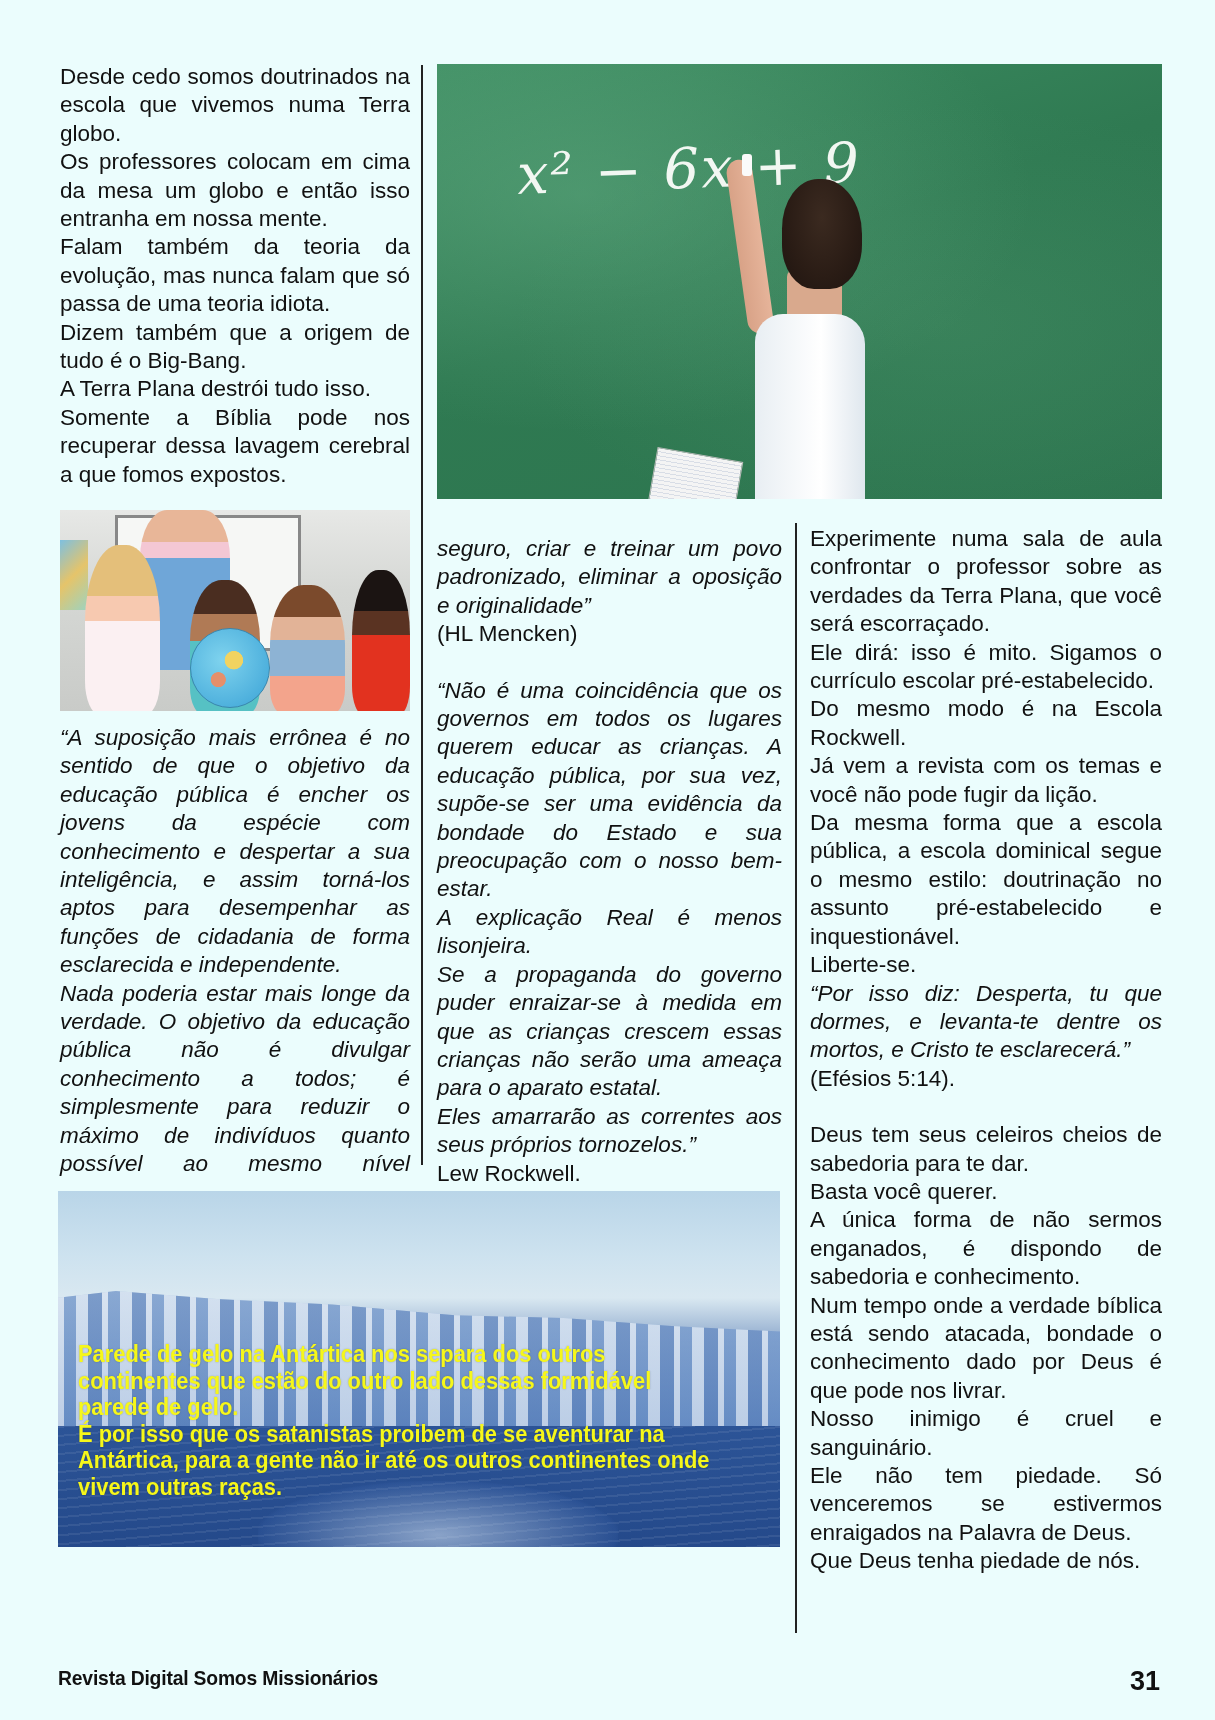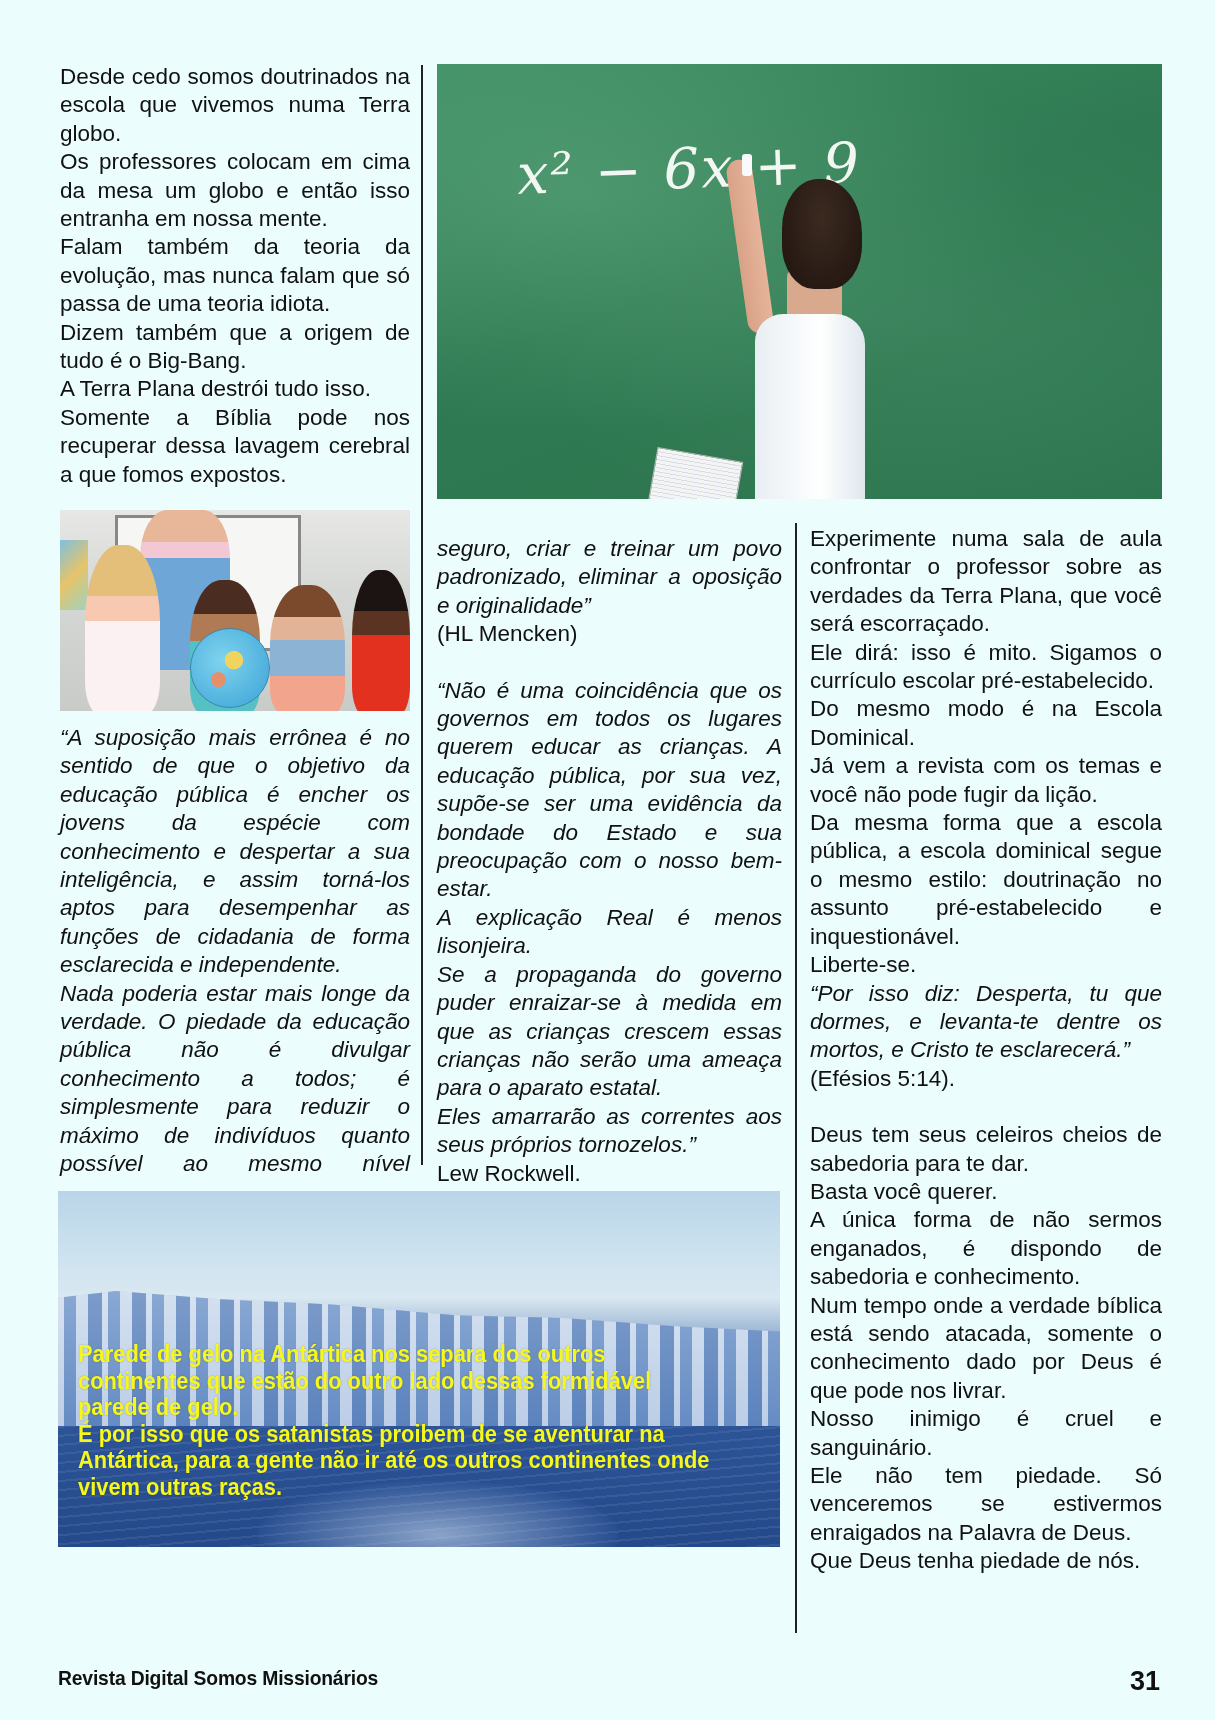--- a/index.html
+++ b/index.html
@@ -157,50 +157,50 @@
   <div id="adult" class="kid"></div>
   <div id="kid1" class="kid"></div>
   <div id="kid2" class="kid"></div>
   <div id="kid3" class="kid"></div>
   <div id="kid4" class="kid"></div>
   <div id="globe"></div>
 </div>
 
 <div id="col1-bottom" class="col it" style="font-style:italic;">
   <p>“A suposição mais errônea é no sentido de que o objetivo da educação pública é encher os jovens da espécie com conhecimento e despertar a sua inteligência, e assim torná-los aptos para desempenhar as funções de cidadania de forma esclarecida e independente.</p>
-  <p style="text-align-last: justify;">Nada poderia estar mais longe da verdade. O piedade da educação pública não é divulgar conhecimento a todos; é simplesmente para reduzir o máximo de indivíduos quanto possível ao mesmo nível</p>
+  <p style="text-align-last: justify;">Nada poderia estar mais longe da verdade. O objetivo da educação pública não é divulgar conhecimento a todos; é simplesmente para reduzir o máximo de indivíduos quanto possível ao mesmo nível</p>
 </div>
 
 <div id="col2" class="col">
   <p class="it">seguro, criar e treinar um povo padronizado, eliminar a oposição e originalidade”</p>
   <p>(HL Mencken)</p>
   <div class="gap"></div>
   <p class="it">“Não é uma coincidência que os governos em todos os lugares querem educar as crianças. A educação pública, por sua vez, supõe-se ser uma evidência da bondade do Estado e sua preocupação com o nosso bem-estar.</p>
   <p class="it">A explicação Real é menos lisonjeira.</p>
   <p class="it">Se a propaganda do governo puder enraizar-se à medida em que as crianças crescem essas crianças não serão uma ameaça para o aparato estatal.</p>
   <p class="it">Eles amarrarão as correntes aos seus próprios tornozelos.”</p>
   <p>Lew Rockwell.</p>
 </div>
 
 <div class="divider" style="left:795px; top:523px; height:1110px;"></div>
 
 <div id="col3" class="col">
   <p>Experimente numa sala de aula confrontar o professor sobre as verdades da Terra Plana, que você será escorraçado.</p>
   <p>Ele dirá: isso é mito. Sigamos o currículo escolar pré-estabelecido.</p>
-  <p>Do mesmo modo é na Escola Dominical.</p>
+  <p>Do mesmo modo é na Escola Rockwell.</p>
   <p>Já vem a revista com os temas e você não pode fugir da lição.</p>
   <p>Da mesma forma que a escola pública, a escola dominical segue o mesmo estilo: doutrinação no assunto pré-estabelecido e inquestionável.</p>
   <p>Liberte-se.</p>
   <p class="it">“Por isso diz: Desperta, tu que dormes, e levanta-te dentre os mortos, e Cristo te esclarecerá.”</p>
   <p>(Efésios 5:14).</p>
   <div class="gap"></div>
   <p>Deus tem seus celeiros cheios de sabedoria para te dar.</p>
   <p>Basta você querer.</p>
   <p>A única forma de não sermos enganados, é dispondo de sabedoria e conhecimento.</p>
-  <p>Num tempo onde a verdade bíblica está sendo atacada, somente o conhecimento dado por Deus é que pode nos livrar.</p>
+  <p>Num tempo onde a verdade bíblica está sendo atacada, bondade o conhecimento dado por Deus é que pode nos livrar.</p>
   <p>Nosso inimigo é cruel e sanguinário.</p>
   <p>Ele não tem piedade. Só venceremos se estivermos enraigados na Palavra de Deus.</p>
   <p>Que Deus tenha piedade de nós.</p>
 </div>
 
 <div id="ice-photo" class="photo">
   <div id="ice-wall"></div>
   <div id="ice-water"></div>
   <div id="iceberg"></div>
   <div id="ice-caption">

